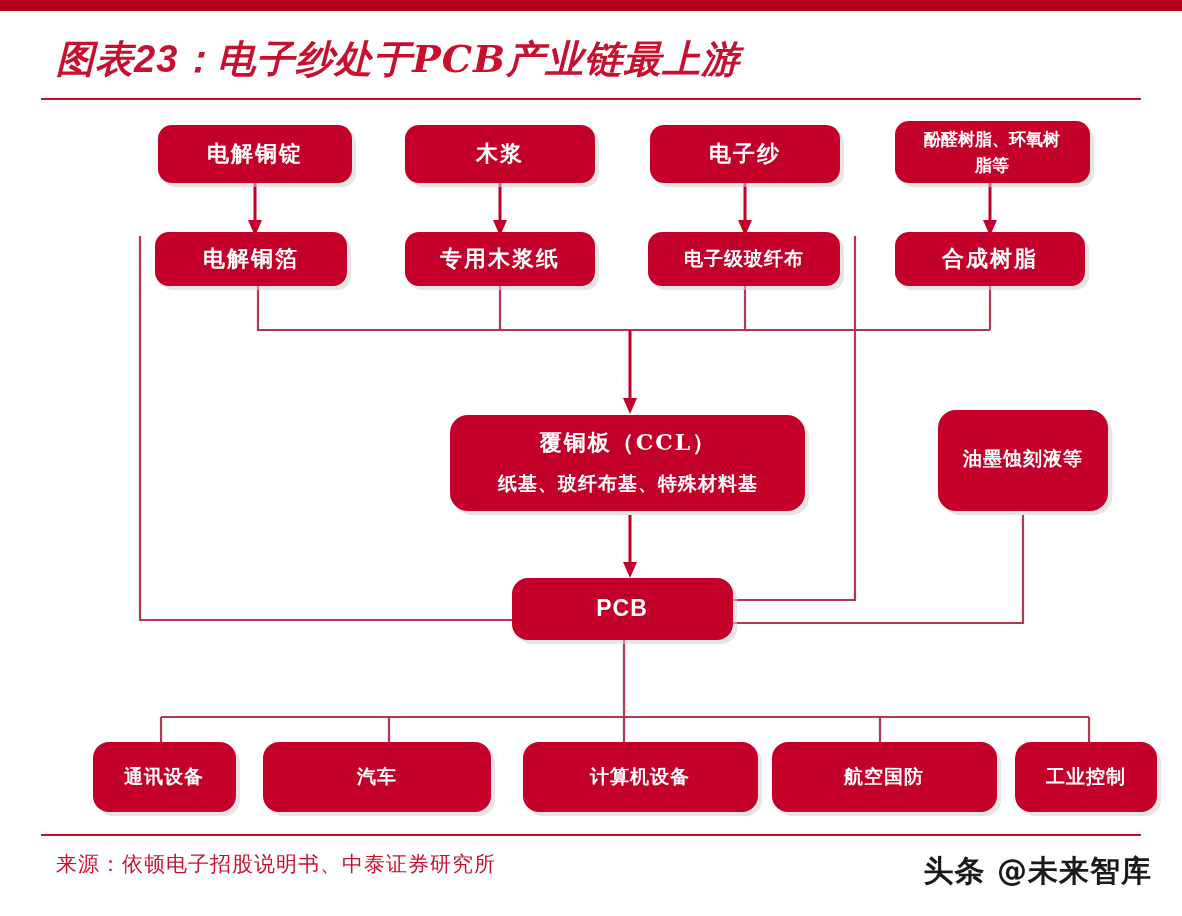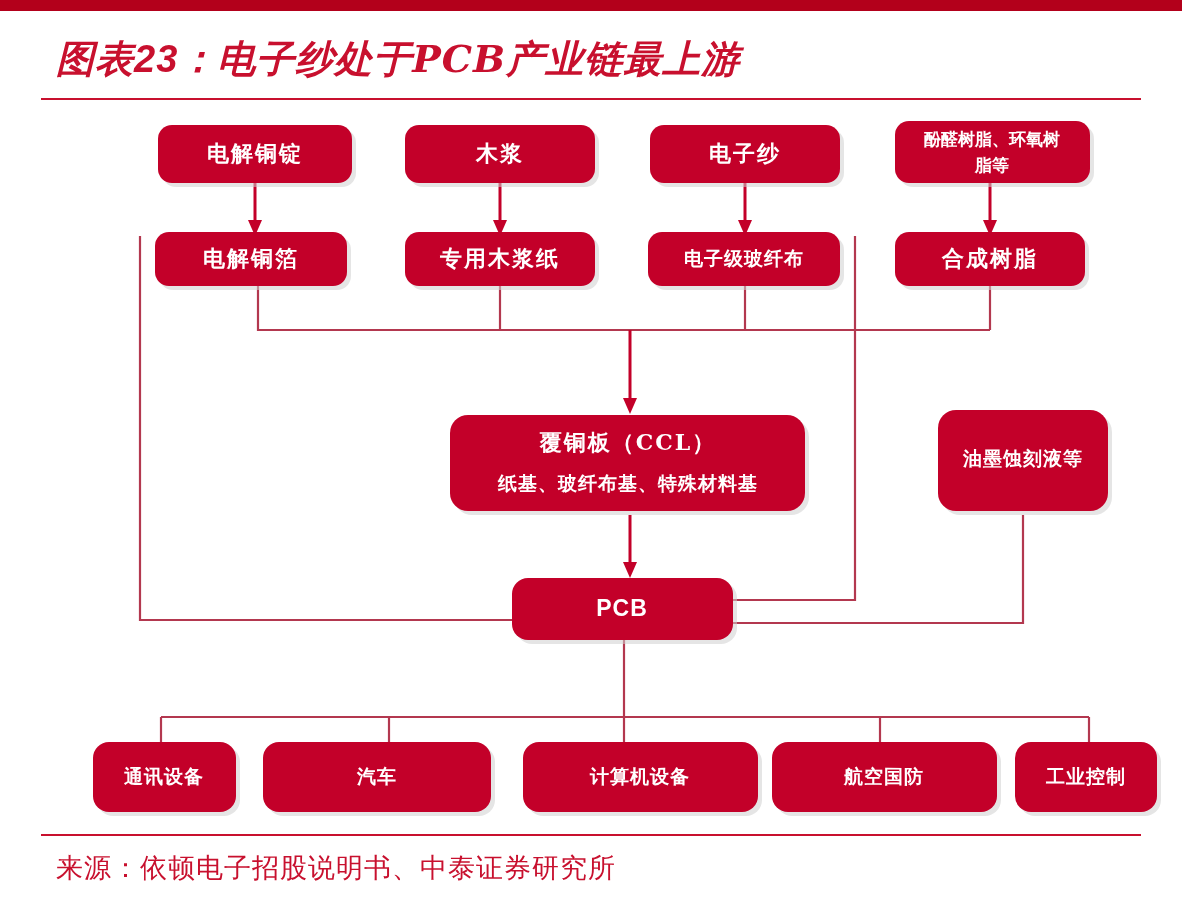--- a/index.html
+++ b/index.html
@@ -27,21 +27,21 @@
     font-weight:700;font-style:italic;
     font-size:38px;letter-spacing:1px;
     color:#c8102e;white-space:nowrap;
   }
   .chart-title .num{ font-family:"Liberation Sans",sans-serif; }
 
   
   .source-note{
     position:absolute;left:56px;top:850px;
     font-family:"DejaVu Serif","Liberation Serif",serif;
-    font-size:27px;color:#c8102e;white-space:nowrap;letter-spacing:1px;
+    font-size:21px;color:#c8102e;white-space:nowrap;letter-spacing:1px;
   }
   .watermark{
     position:absolute;right:30px;top:851px;
     font-family:"DejaVu Sans","Liberation Sans",sans-serif;
     font-size:30px;font-weight:700;color:#1a1a1a;white-space:nowrap;
     letter-spacing:1px;
   }
 
   
   #diagram{position:absolute;left:0;top:104px;width:1046px;height:724px;}
@@ -225,14 +225,15 @@
         <rect class="node-rect" x="1015" y="638" width="142" height="70" rx="16"></rect>
         <text class="node-text small" x="1086" y="674">工业控制</text>
       </g>
 
     </svg>
   </div>
 
   <div class="footer-rule"></div>
 
   <div class="source-note">来源：依顿电子招股说明书、中泰证券研究所</div>
+  <div class="watermark">头条 @未来智库</div>
 
 </div>
 
 </body></html>

